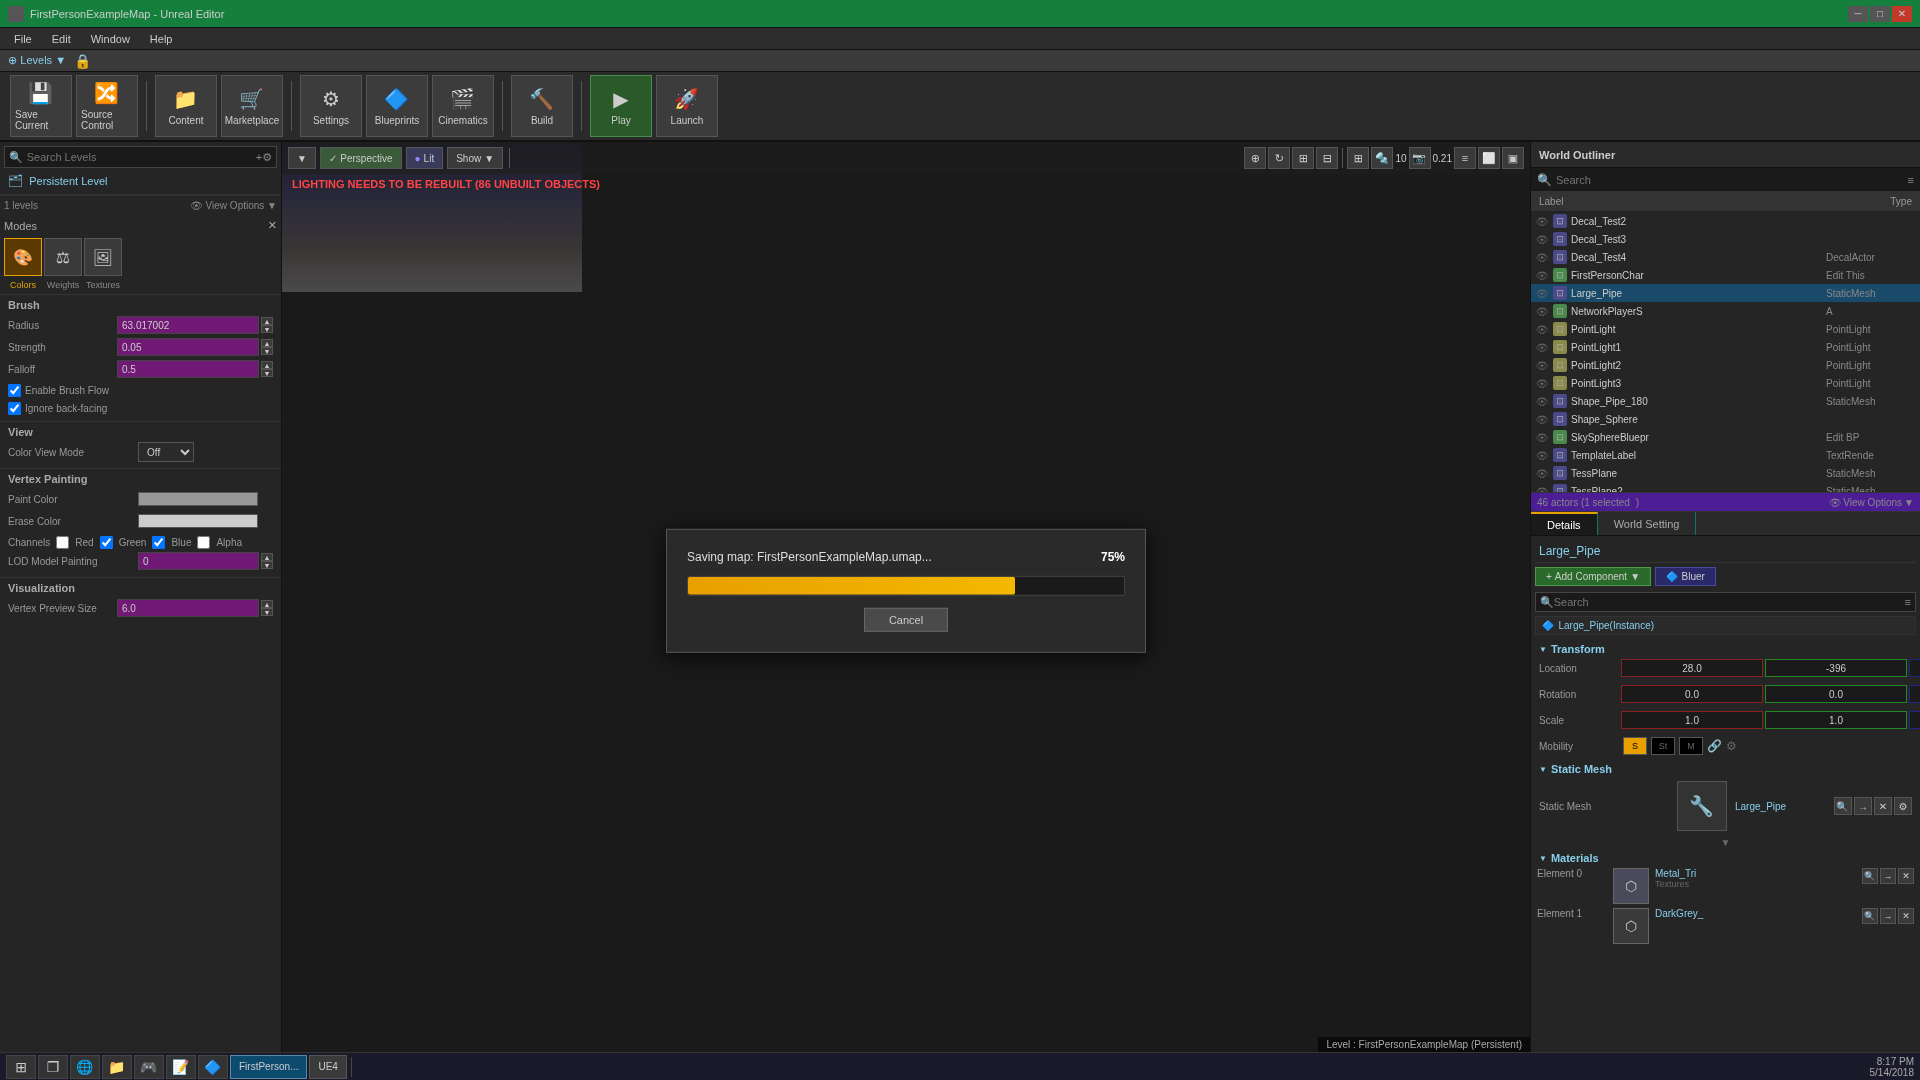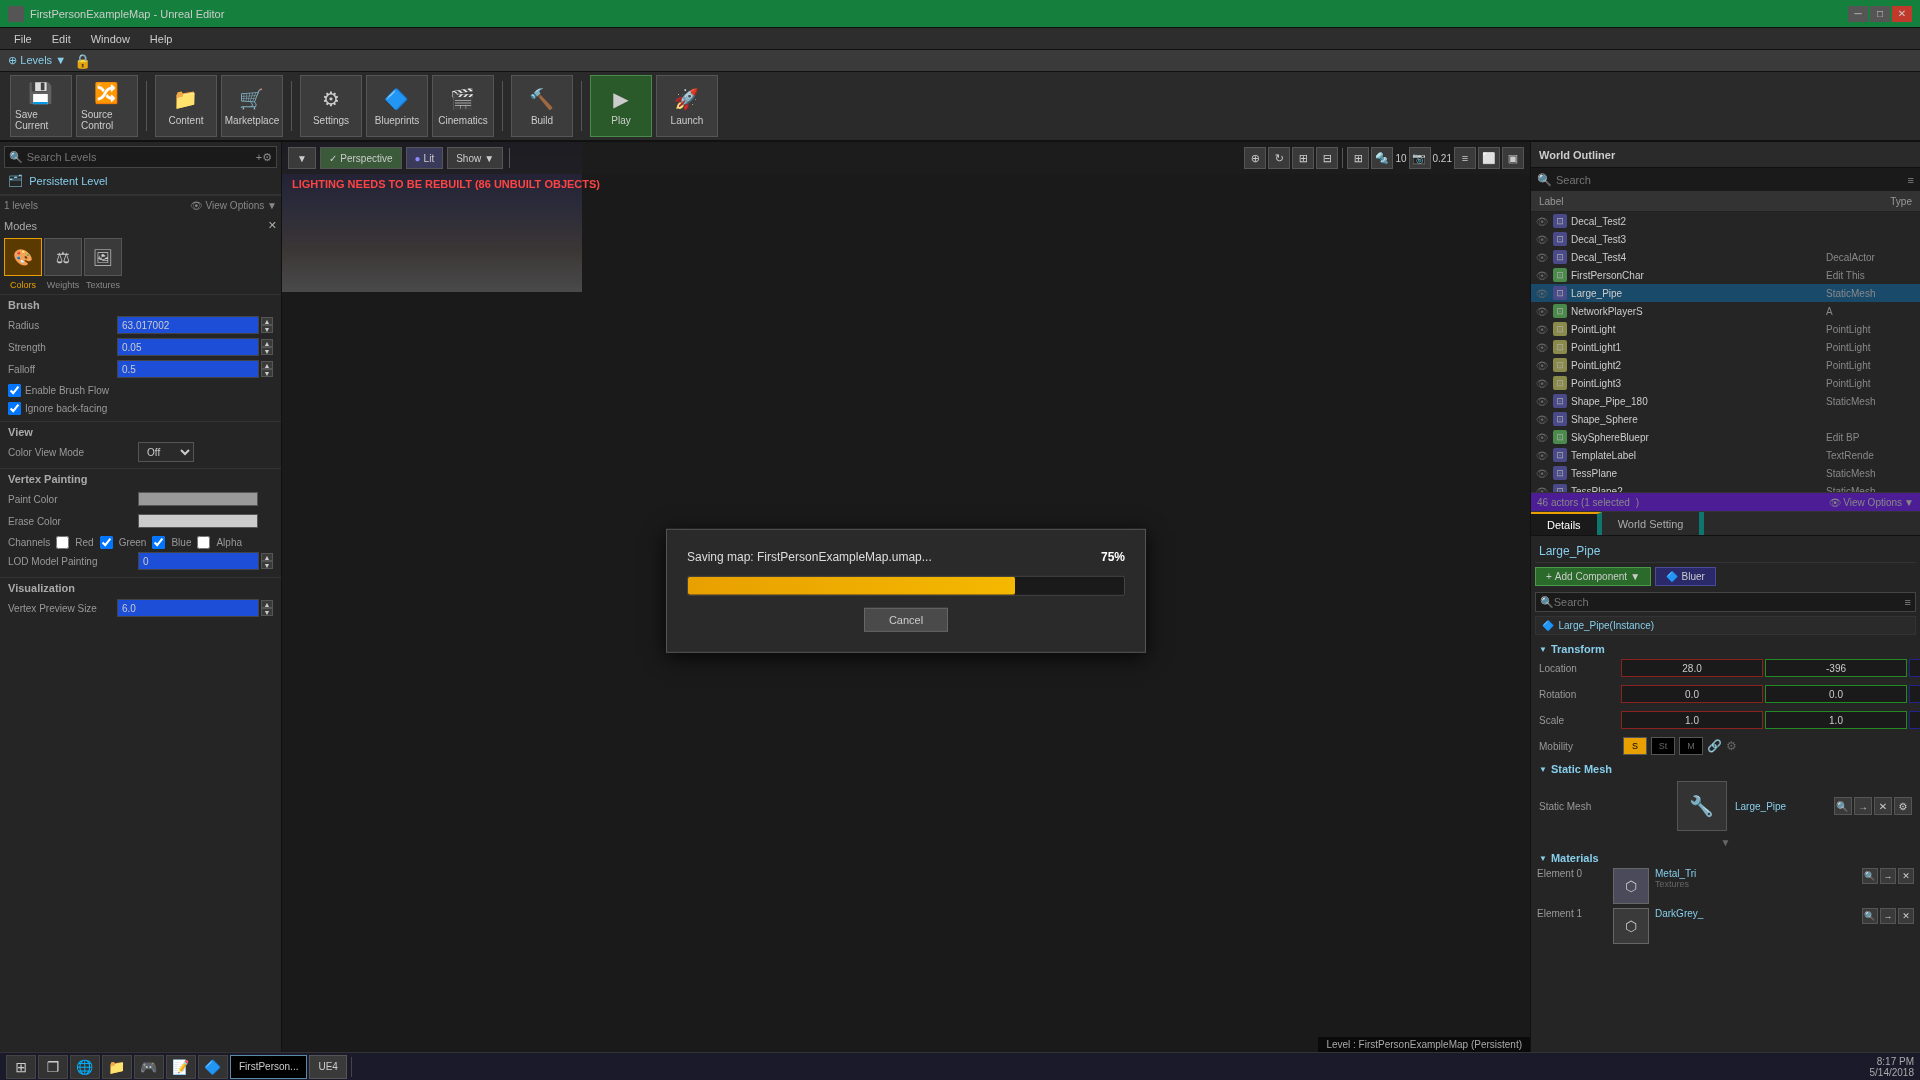--- a/index.html
+++ b/index.html
@@ -168,21 +168,21 @@
     }
     .prop-row {
       display: flex;
       align-items: center;
       height: 20px;
       margin-bottom: 2px;
     }
     .prop-label { width: 130px; color: #999; font-size: 10px; }
     .prop-value {
       flex: 1;
-      background: #1d4ed8;
+      background: #701a75;
       border: 1px solid #444;
       color: #ccc;
       font-size: 10px;
       height: 18px;
       padding: 0 4px;
     }
     .prop-arrows { display: flex; flex-direction: column; margin-left: 2px; }
     .prop-arrow { width: 12px; height: 8px; background: #3a3a3a; border: 1px solid #555; cursor: pointer; font-size: 7px; display: flex; align-items: center; justify-content: center; }
     .checkbox-row { display: flex; align-items: center; gap: 4px; color: #999; font-size: 10px; height: 18px; }
 
@@ -438,21 +438,21 @@
       border-bottom: 1px solid #111;
       height: 24px;
     }
     .details-tab {
       padding: 0 16px;
       display: flex;
       align-items: center;
       font-size: 11px;
       color: #aaa;
       cursor: pointer;
-      border-right: 5px solid #0f766e;
+      border-right: 1px solid #0f766e;
       height: 100%;
     }
     .details-tab.active { background: #1a1a1a; color: #fff; border-top: 2px solid #e8a000; }
 
     
     #details-panel { flex: 1; overflow-y: auto; padding: 4px; }
 
     .detail-object-name {
       font-size: 12px;
       color: #87CEEB;
@@ -596,21 +596,21 @@
       height: 24px;
       background: #3a3a3a;
       border: 1px solid #555;
       padding: 0 8px;
       font-size: 10px;
       color: #ccc;
       display: flex;
       align-items: center;
       cursor: pointer;
     }
-    .taskbar-app.active { background: #000000; border-color: #5a8aaa; }
+    .taskbar-app.active { background: #0c4a6e; border-color: #5a8aaa; }
 
     
     ::-webkit-scrollbar { width: 6px; }
     ::-webkit-scrollbar-track { background: #1a1a1a; }
     ::-webkit-scrollbar-thumb { background: #4a4a4a; border-radius: 3px; }
 
     
     #vp-scene {
       position: absolute;
       top: 0; left: 0; right: 0; bottom: 0;

